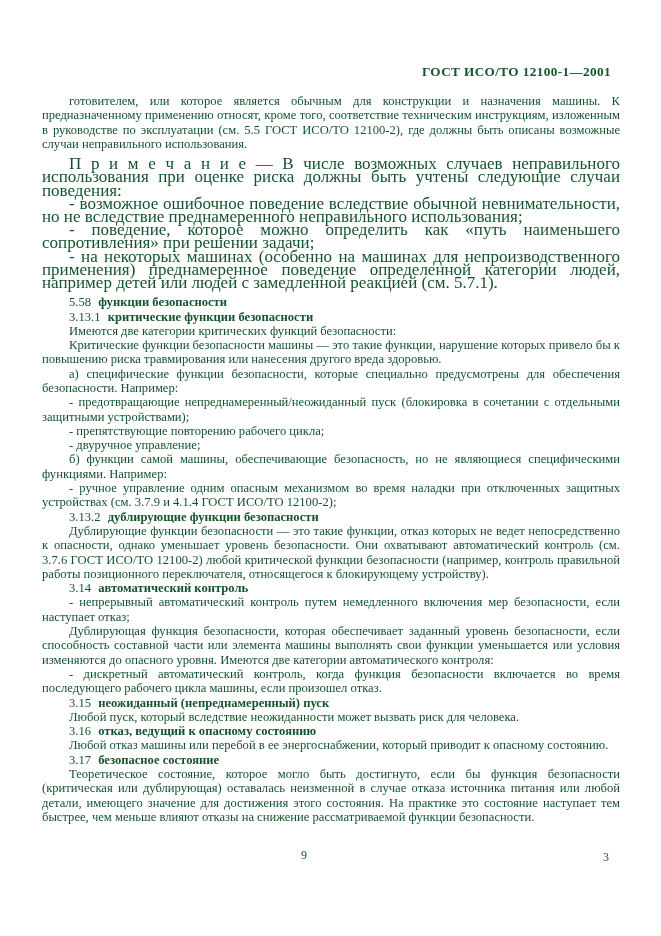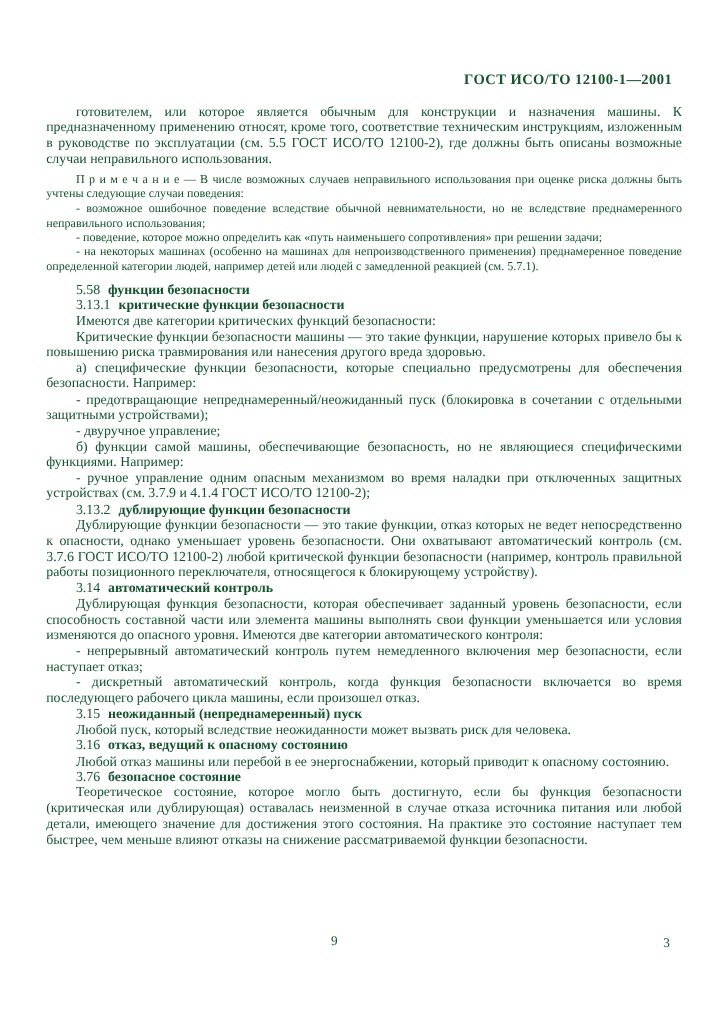--- a/index.html
+++ b/index.html
@@ -33,21 +33,21 @@
     text-align: justify;
     text-indent: 27px;
     hyphens: auto;
     -webkit-hyphens: auto;
   }
   p.body {
     font-size: 12.6px;
     line-height: 14.3px;
   }
   p.note {
-    font-size: 11px;
+    font-size: 17px;
     line-height: 13.2px;
   }
   p.body + p.note { margin-top: 6px; }
   p.note + p.term { margin-top: 6px; }
   p.term .term-num { font-weight: 400; margin-right: 4px; }
   p.term .term-title { font-weight: 700; }
   .footer-num {
     position: absolute;
     font-size: 12px;
   }
@@ -65,32 +65,33 @@
       <p class="note">П р и м е ч а н и е — В числе возможных случаев неправильного использования при оценке риска должны быть учтены следующие случаи поведения:</p>
       <p class="note">- возможное ошибочное поведение вследствие обычной невнимательности, но не вследствие преднамеренного неправильного использования;</p>
       <p class="note">- поведение, которое можно определить как «путь наименьшего сопротивления» при решении задачи;</p>
       <p class="note">- на некоторых машинах (особенно на машинах для непроизводственного применения) преднамеренное поведение определенной категории людей, например детей или людей с замедленной реакцией (см. 5.7.1).</p>
       <p class="body term"><span class="term-num">5.58</span> <span class="term-title">функции безопасности</span></p>
       <p class="body term"><span class="term-num">3.13.1</span> <span class="term-title">критические функции безопасности</span></p>
       <p class="body">Имеются две категории критических функций безопасности:</p>
       <p class="body">Критические функции безопасности машины — это такие функции, нарушение которых привело бы к повышению риска травмирования или нанесения другого вреда здоровью.</p>
       <p class="body">а) специфические функции безопасности, которые специально предусмотрены для обеспечения безопасности. Например:</p>
       <p class="body">- предотвращающие непреднамеренный/неожиданный пуск (блокировка в сочетании с отдельными защитными устройствами);</p>
+      <p class="body">- препятствующие повторению рабочего цикла;</p>
       <p class="body">- двуручное управление;</p>
       <p class="body">б) функции самой машины, обеспечивающие безопасность, но не являющиеся специфическими функциями. Например:</p>
       <p class="body">- ручное управление одним опасным механизмом во время наладки при отключенных защитных устройствах (см. 3.7.9 и 4.1.4 ГОСТ ИСО/ТО 12100-2);</p>
       <p class="body term"><span class="term-num">3.13.2</span> <span class="term-title">дублирующие функции безопасности</span></p>
       <p class="body">Дублирующие функции безопасности — это такие функции, отказ которых не ведет непосредственно к опасности, однако уменьшает уровень безопасности. Они охватывают автоматический контроль (см. 3.7.6 ГОСТ ИСО/ТО 12100-2) любой критической функции безопасности (например, контроль правильной работы позиционного переключателя, относящегося к блокирующему устройству).</p>
       <p class="body term"><span class="term-num">3.14</span> <span class="term-title">автоматический контроль</span></p>
+      <p class="body">- непрерывный автоматический контроль путем немедленного включения мер безопасности, если наступает отказ;</p>
       <p class="body">Дублирующая функция безопасности, которая обеспечивает заданный уровень безопасности, если способность составной части или элемента машины выполнять свои функции уменьшается или условия изменяются до опасного уровня. Имеются две категории автоматического контроля:</p>
-      <p class="body">- непрерывный автоматический контроль путем немедленного включения мер безопасности, если наступает отказ;</p>
       <p class="body">- дискретный автоматический контроль, когда функция безопасности включается во время последующего рабочего цикла машины, если произошел отказ.</p>
       <p class="body term"><span class="term-num">3.15</span> <span class="term-title">неожиданный (непреднамеренный) пуск</span></p>
       <p class="body">Любой пуск, который вследствие неожиданности может вызвать риск для человека.</p>
       <p class="body term"><span class="term-num">3.16</span> <span class="term-title">отказ, ведущий к опасному состоянию</span></p>
       <p class="body">Любой отказ машины или перебой в ее энергоснабжении, который приводит к опасному состоянию.</p>
-      <p class="body term"><span class="term-num">3.76</span> <span class="term-title">безопасное состояние</span></p>
+      <p class="body term"><span class="term-num">3.17</span> <span class="term-title">безопасное состояние</span></p>
       <p class="body">Теоретическое состояние, которое могло быть достигнуто, если бы функция безопасности (критическая или дублирующая) оставалась неизменной в случае отказа источника питания или любой детали, имеющего значение для достижения этого состояния. На практике это состояние наступает тем быстрее, чем меньше влияют отказы на снижение рассматриваемой функции безопасности.</p>
     </div>
 
   <span class="footer-num footer-center">9</span>
   <span class="footer-num footer-right">3</span>
 </div>
 
 </body></html>

